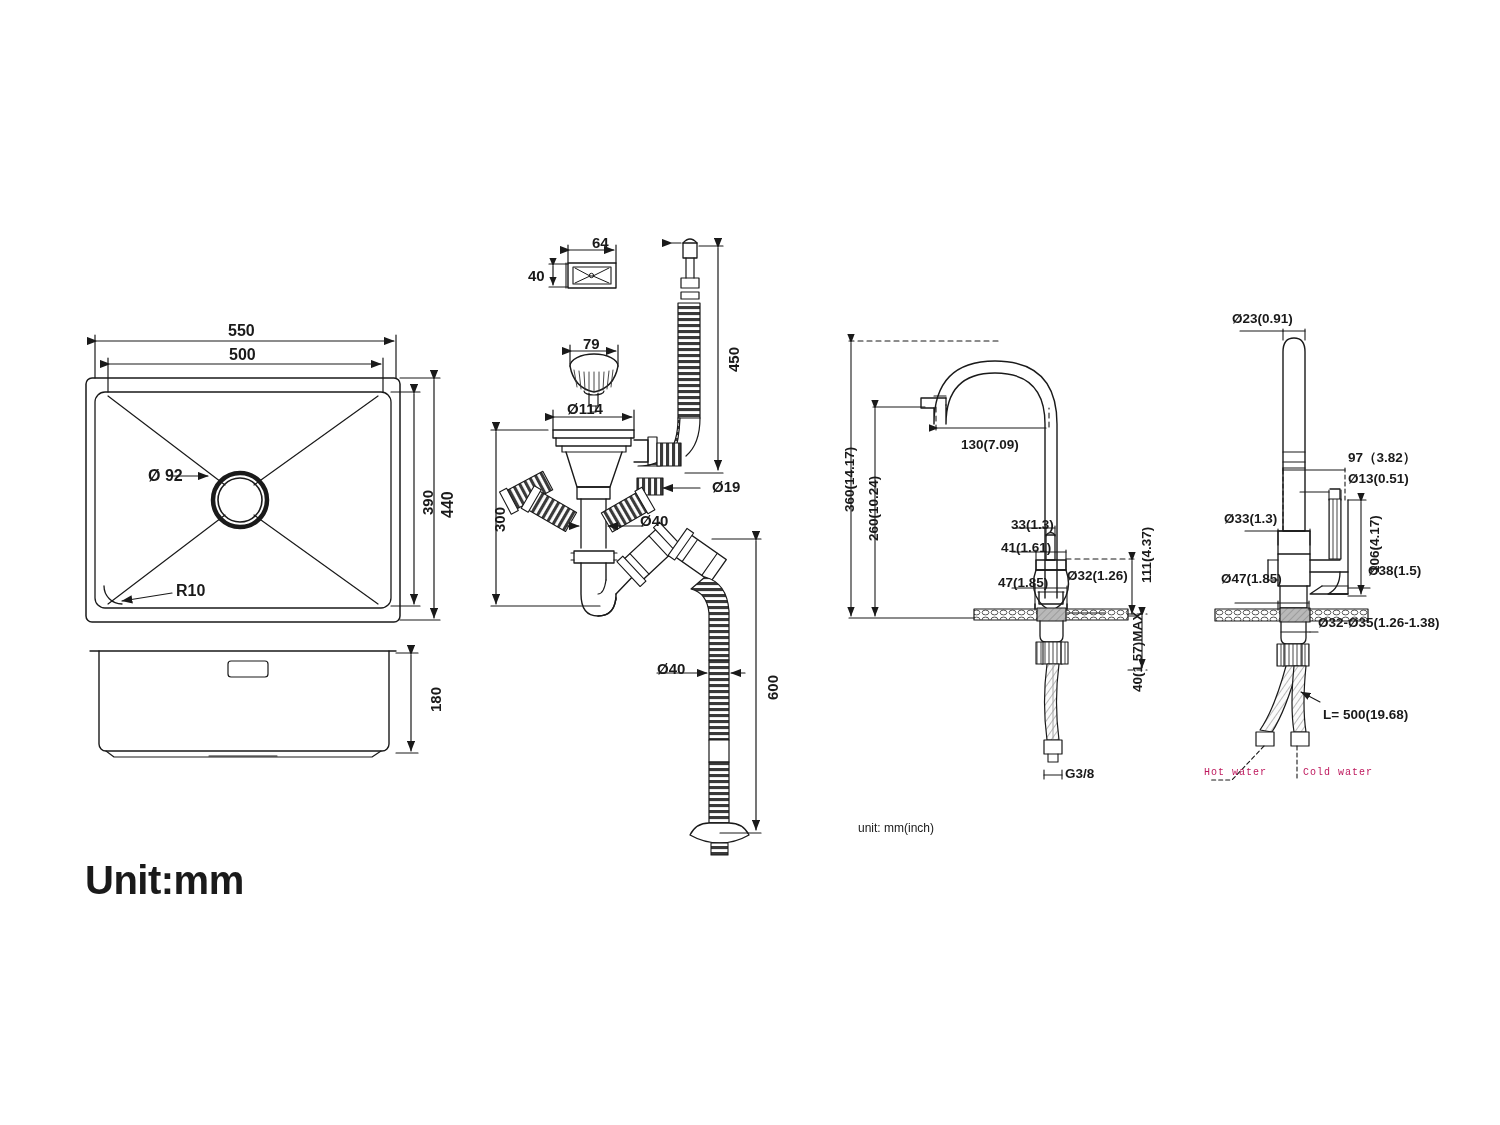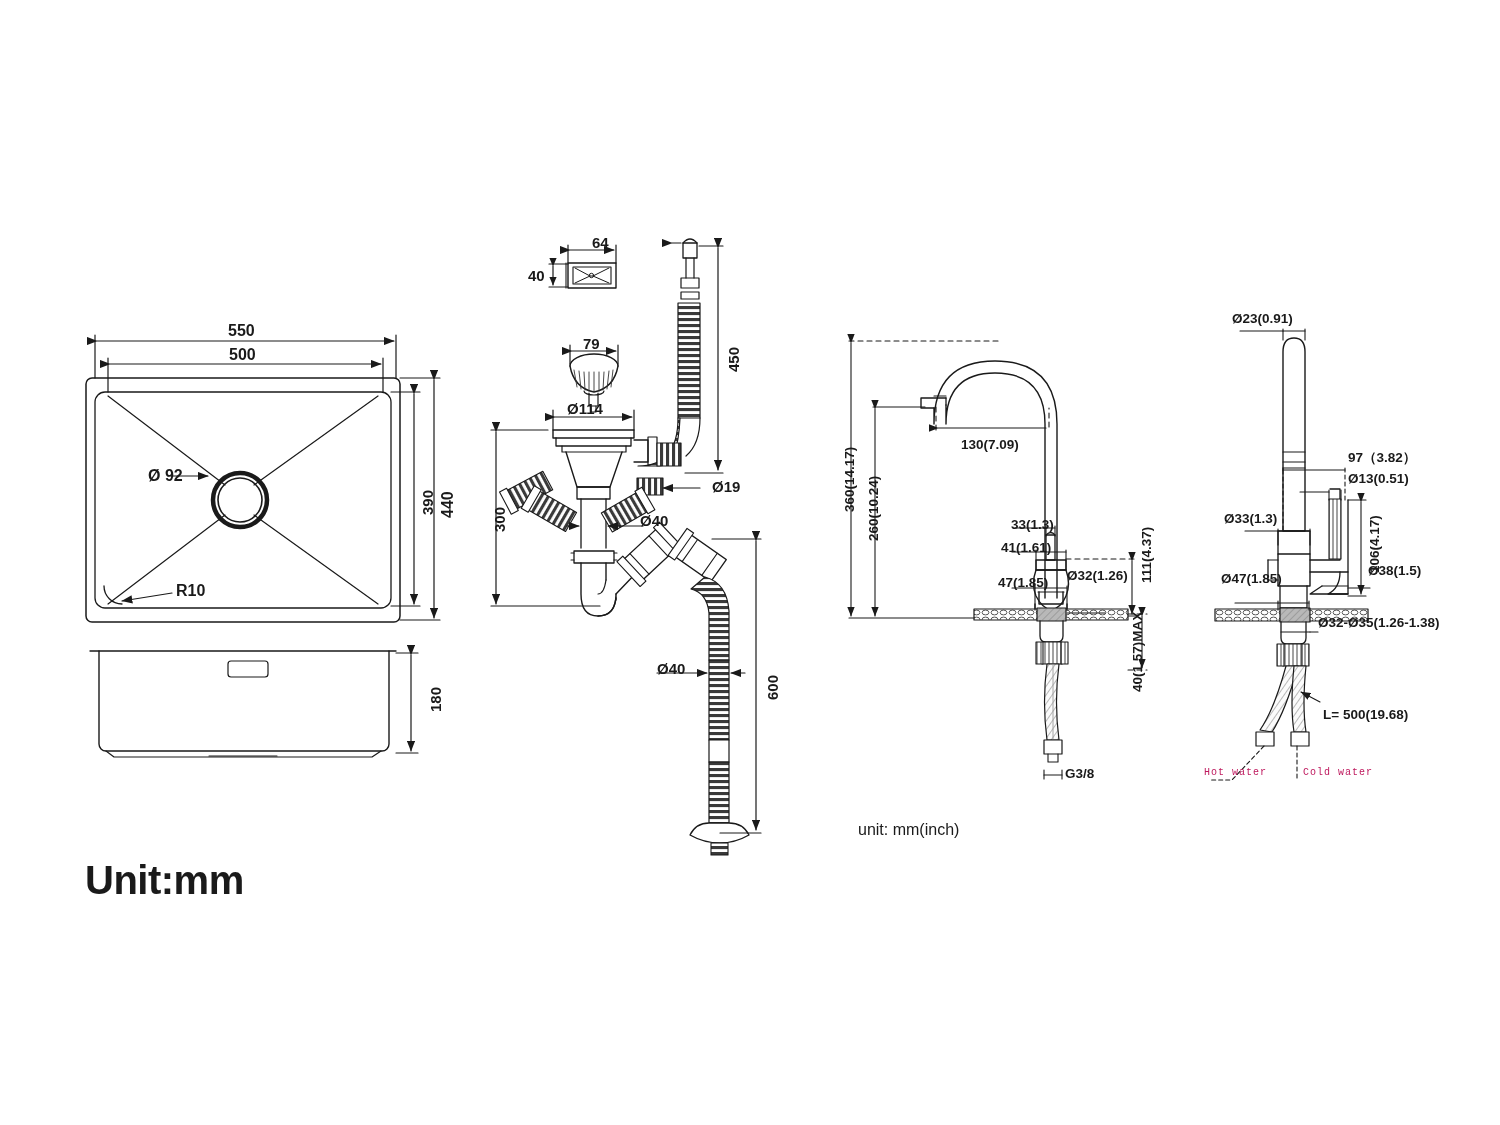--- a/index.html
+++ b/index.html
@@ -4,21 +4,21 @@
 <style>
   html,body{margin:0;padding:0;background:#ffffff;}
   body{width:1500px;height:1125px;position:relative;overflow:hidden;
        font-family:"Liberation Sans",sans-serif;color:#000;}
   .stage{position:absolute;left:0;top:0;width:1500px;height:1125px;}
   svg{position:absolute;left:0;top:0;width:1500px;height:1125px;}
   .lbl{position:absolute;white-space:nowrap;font-family:"Liberation Sans",sans-serif;
        color:#1a1a1a;line-height:1;}
   .rot90{transform:rotate(-90deg);transform-origin:0 0;}
   .unit-big{font-size:40px;font-weight:bold;letter-spacing:-0.5px;}
-  .unit-small{font-size:16px;font-weight:400;}
+  .unit-small{font-size:12px;font-weight:400;}
   .d13{font-size:13.5px;font-weight:bold;}
   .d14{font-size:15px;font-weight:bold;}
   .d15{font-size:16px;font-weight:bold;}
   .mono{font-family:"Liberation Mono",monospace;font-size:10px;letter-spacing:1px;color:#be185d;font-weight:400;}
 </style>
 </head>
 <body>
 
 <div class="stage">
 

